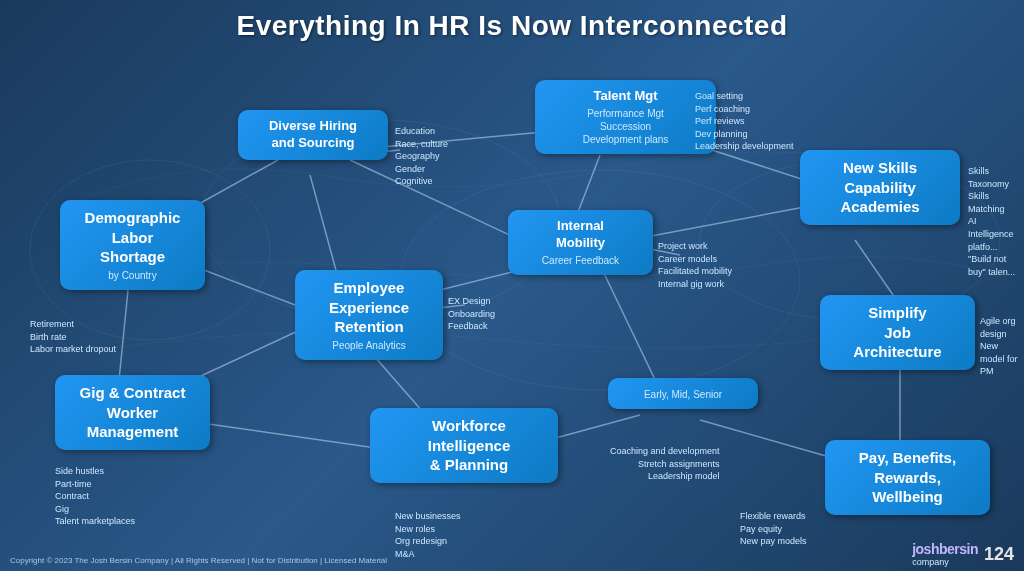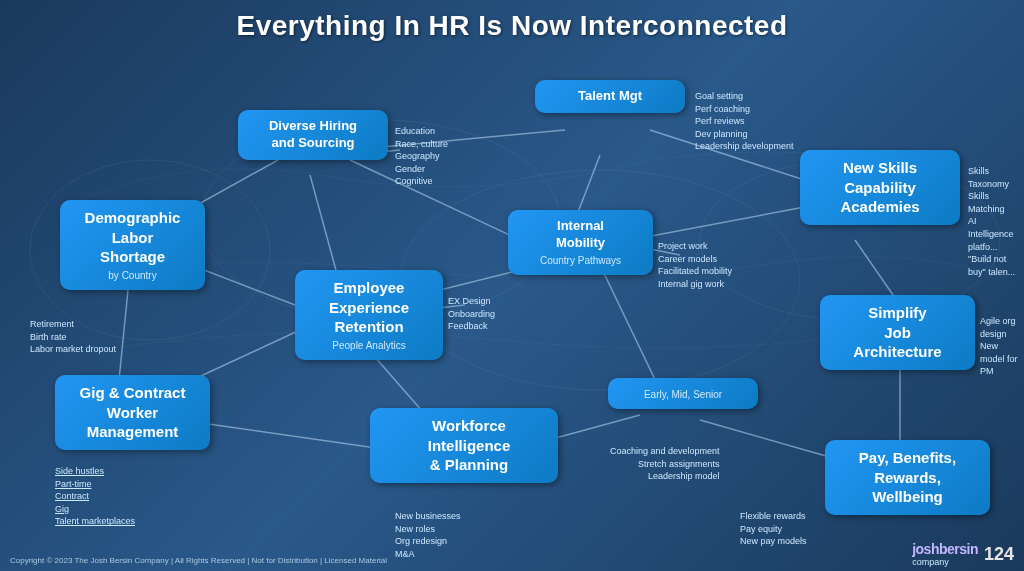--- a/index.html
+++ b/index.html
@@ -180,39 +180,40 @@
 
 <div class="node node-large" style="left:60px; top:200px; width:145px;text-align:center;">
   <div class="title">Demographic<br>Labor<br>Shortage</div>
   <div class="subtitle">by Country</div>
 </div>
 
 <div class="note" style="left:30px; top:318px;">
   Retirement<br>Birth rate<br>Labor market dropout
 </div>
 
-<div class="node" style="left:535px; top:80px; width:150px;">
+<div class="node" style="left:535px; top:80px; width:181px;">
   <div class="title">Talent Mgt</div>
+  <div class="subtitle">Performance Mgt<br>Succession<br>Development plans</div>
 </div>
 
 <div class="note" style="left:695px; top:90px;">
   Goal setting<br>Perf coaching<br>Perf reviews<br>Dev planning<br>Leadership development
 </div>
 
 <div class="node node-large" style="left:800px; top:150px; width:160px;">
   <div class="title">New Skills<br>Capability<br>Academies</div>
 </div>
 
 <div class="note" style="left:968px; top:165px; width:50px; overflow:hidden;">
   Skills Taxonomy<br>Skills Matching<br>AI Intelligence platfo...<br>"Build not buy" talen...
 </div>
 
 <div class="node" style="left:508px; top:210px; width:145px;">
   <div class="title">Internal<br>Mobility</div>
-  <div class="subtitle">Country Pathways</div>
+  <div class="subtitle">Career Feedback</div>
 </div>
 
 <div class="note" style="left:658px; top:240px;">
   Project work<br>Career models<br>Facilitated mobility<br>Internal gig work
 </div>
 
 <div class="node node-large" style="left:295px; top:270px; width:148px;">
   <div class="title">Employee<br>Experience<br>Retention</div>
   <div class="subtitle">People Analytics</div>
 </div>
@@ -226,21 +227,21 @@
 </div>
 
 <div class="note" style="left:980px; top:315px; width:40px; overflow:hidden;">
   Agile org design<br>New model for PM
 </div>
 
 <div class="node node-large" style="left:55px; top:375px; width:155px;">
   <div class="title">Gig &amp; Contract<br>Worker<br>Management</div>
 </div>
 
-<div class="note" style="left:55px; top:465px;text-decoration:underline;">
+<div class="note" style="left:55px; top:465px;">
   Side hustles<br>Part-time<br>Contract<br>Gig<br>Talent marketplaces
 </div>
 
 <div class="node node-large" style="left:370px; top:408px; width:188px;padding-left:20px;">
   <div class="title">Workforce<br>Intelligence<br>&amp; Planning</div>
 </div>
 
 <div class="note" style="left:395px; top:510px;">
   New businesses<br>New roles<br>Org redesign<br>M&amp;A
 </div>

